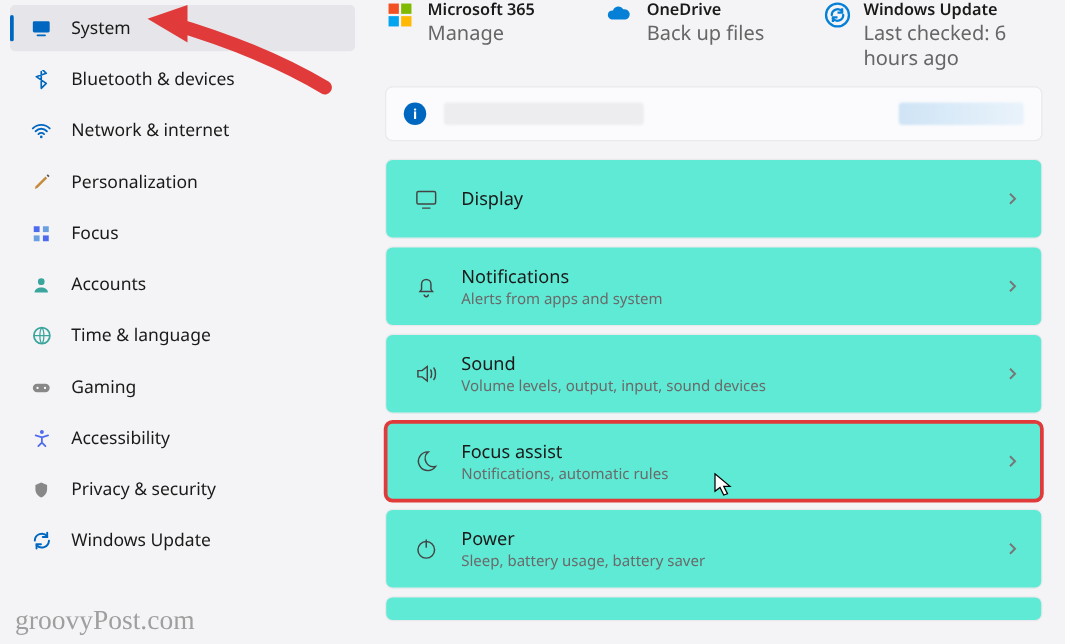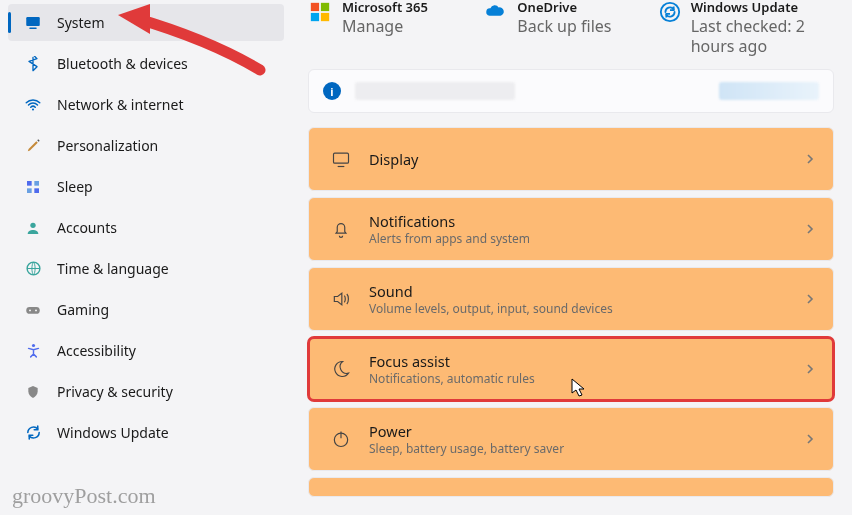--- a/index.html
+++ b/index.html
@@ -121,21 +121,21 @@
     margin-left: auto;
     width: 100px;
     height: 18px;
     background: linear-gradient(90deg,#cfe4f6,#e9f3fb);
     border-radius: 3px;
     filter: blur(1px);
   }
 
   
   .card {
-    background: #fdba74;
+    background: #5eead4;
     border: 1px solid #e9e9ed;
     border-radius: 6px;
     min-height: 64px;
     display: flex;
     align-items: center;
     padding: 0 16px 0 10px;
     margin-bottom: 6px;
     cursor: pointer;
     position: relative;
   }
@@ -240,21 +240,21 @@
     </div>
     <div class="sidebar-item">
       <span class="sidebar-icon">
         <svg viewBox="0 0 24 24" width="16" height="16">
             <rect x="3" y="3" width="7" height="7" fill="#4f6bed"></rect>
             <rect x="14" y="3" width="7" height="7" fill="#69a0e2"></rect>
             <rect x="3" y="14" width="7" height="7" fill="#69a0e2"></rect>
             <rect x="14" y="14" width="7" height="7" fill="#4f6bed"></rect>
           </svg>
       </span>
-      <span class="sidebar-label">Sleep</span>
+      <span class="sidebar-label">Focus</span>
     </div>
     <div class="sidebar-item">
       <span class="sidebar-icon">
         <svg viewBox="0 0 24 24" width="16" height="16">
             <circle cx="12" cy="8" r="4" fill="#3aa59d"></circle>
             <path d="M4 21c0-4 4-6 8-6s8 2 8 6" fill="#3aa59d"></path>
           </svg>
       </span>
       <span class="sidebar-label">Accounts</span>
     </div>
@@ -336,21 +336,21 @@
       <div class="quick-card" style="width:200px">
         <span class="quick-icon">
           <svg viewBox="0 0 24 24" width="22" height="22">
               <circle cx="12" cy="12" r="10" fill="none" stroke="#0680d7" stroke-width="2"></circle>
               <path d="M7 12a5 5 0 0 1 9-3M17 12a5 5 0 0 1-9 3" stroke="#0680d7" stroke-width="2" fill="none" stroke-linecap="round"></path>
               <path d="M16 6v4h-4M8 18v-4h4" stroke="#0680d7" stroke-width="2" fill="none"></path>
             </svg>
         </span>
         <div>
           <div class="quick-title">Windows Update</div>
-          <div class="quick-sub">Last checked: 2 hours ago</div>
+          <div class="quick-sub">Last checked: 6 hours ago</div>
         </div>
       </div>
     </div>
 
     <div class="banner">
       <div class="info-icon">i</div>
       <div class="blur-block-a"></div>
       <div class="blur-block-b"></div>
     </div>
 

